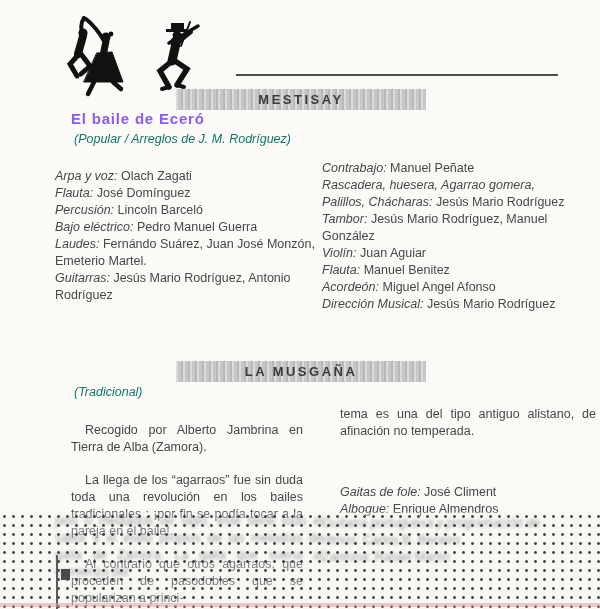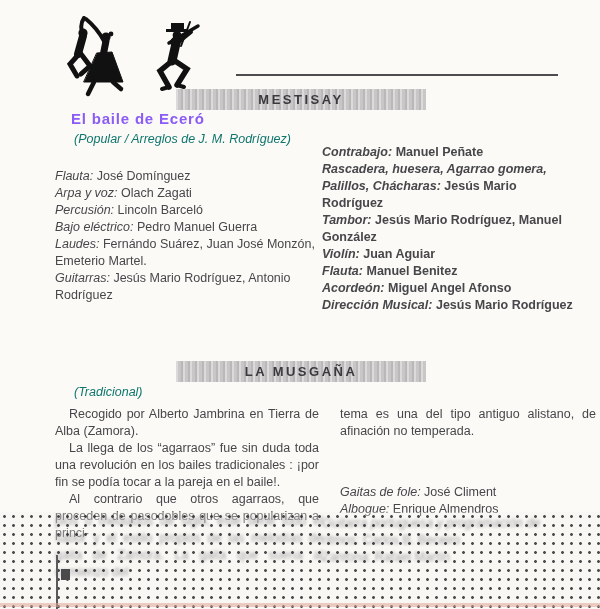--- a/index.html
+++ b/index.html
@@ -28,23 +28,23 @@
   
   .track-title{position:absolute;left:71px;font-weight:bold;font-size:15px;letter-spacing:.8px;color:#8b5cf6;}
   .track-sub{position:absolute;left:55px;font-style:italic;font-size:12.5px;color:#0f766e;margin-left:19px;}
   .t1{top:110px;} .s1{top:132px;}
   .t2{top:363px;} .s2{top:385px;}
   
   .col{position:absolute;font-size:12.5px;line-height:17px;}
   .credit-row .lbl{font-style:italic;}
   .credit-row .val{}
   .mest-left{left:55px;top:168px;width:264px;}
-  .mest-right{left:322px;top:144px;width:258px;font-weight:bold;}
+  .mest-right{left:322px;top:160px;width:258px;}
   .musg-left{left:55px;top:406px;width:264px;text-align:justify;}
-  .musg-left p{margin:0;text-indent:14px;}
+  .musg-left p{margin:16px;text-indent:14px;}
   .musg-right{left:340px;top:406px;width:256px;}
   .musg-right .para{margin:0 0 44px 0;text-align:justify;}
   
   .obscured{filter:blur(1.5px);color:#85858a;}
   .obs-left{left:55px;top:513px;width:268px;text-align:justify;}
   .obs-right{left:322px;top:515px;width:252px;}
   .halftone{
     position:absolute;left:0;top:512px;width:600px;height:97px;z-index:3;
     background-color:rgba(244,242,237,.30);
     background-image:radial-gradient(circle, rgba(45,45,48,.85) 1px, rgba(45,45,48,.30) 1.5px, rgba(0,0,0,0) 2px);
@@ -96,22 +96,22 @@
   <div class="rule"></div>
 
   <div class="bar bar1">
     <span>MESTISAY</span>
   </div>
 
   <div class="track-title t1">El baile de Eceró</div>
   <div class="track-sub s1">(Popular / Arreglos de J. M. Rodríguez)</div>
 
   <div class="col mest-left">
+    <div class="credit-row"><span class="lbl">Arpa y voz:</span> <span class="val">Olach Zagati</span></div>
     <div class="credit-row"><span class="lbl">Flauta:</span> <span class="val">José Domínguez</span></div>
-    <div class="credit-row"><span class="lbl">Arpa y voz:</span> <span class="val">Olach Zagati</span></div>
     <div class="credit-row"><span class="lbl">Percusión:</span> <span class="val">Lincoln Barceló</span></div>
     <div class="credit-row"><span class="lbl">Bajo eléctrico:</span> <span class="val">Pedro Manuel Guerra</span></div>
     <div class="credit-row"><span class="lbl">Laudes:</span> <span class="val">Fernándo Suárez, Juan José Monzón, Emeterio Martel.</span></div>
     <div class="credit-row"><span class="lbl">Guitarras:</span> <span class="val">Jesús Mario Rodríguez, Antonio Rodríguez</span></div>
   </div>
 
   <div class="col mest-right">
     <div class="credit-row"><span class="lbl">Contrabajo:</span> <span class="val">Manuel Peñate</span></div>
     <div class="credit-row"><span class="lbl">Rascadera, huesera, Agarrao gomera, Palillos, Chácharas:</span> <span class="val">Jesús Mario Rodríguez</span></div>
     <div class="credit-row"><span class="lbl">Tambor:</span> <span class="val">Jesús Mario Rodríguez, Manuel González</span></div>

